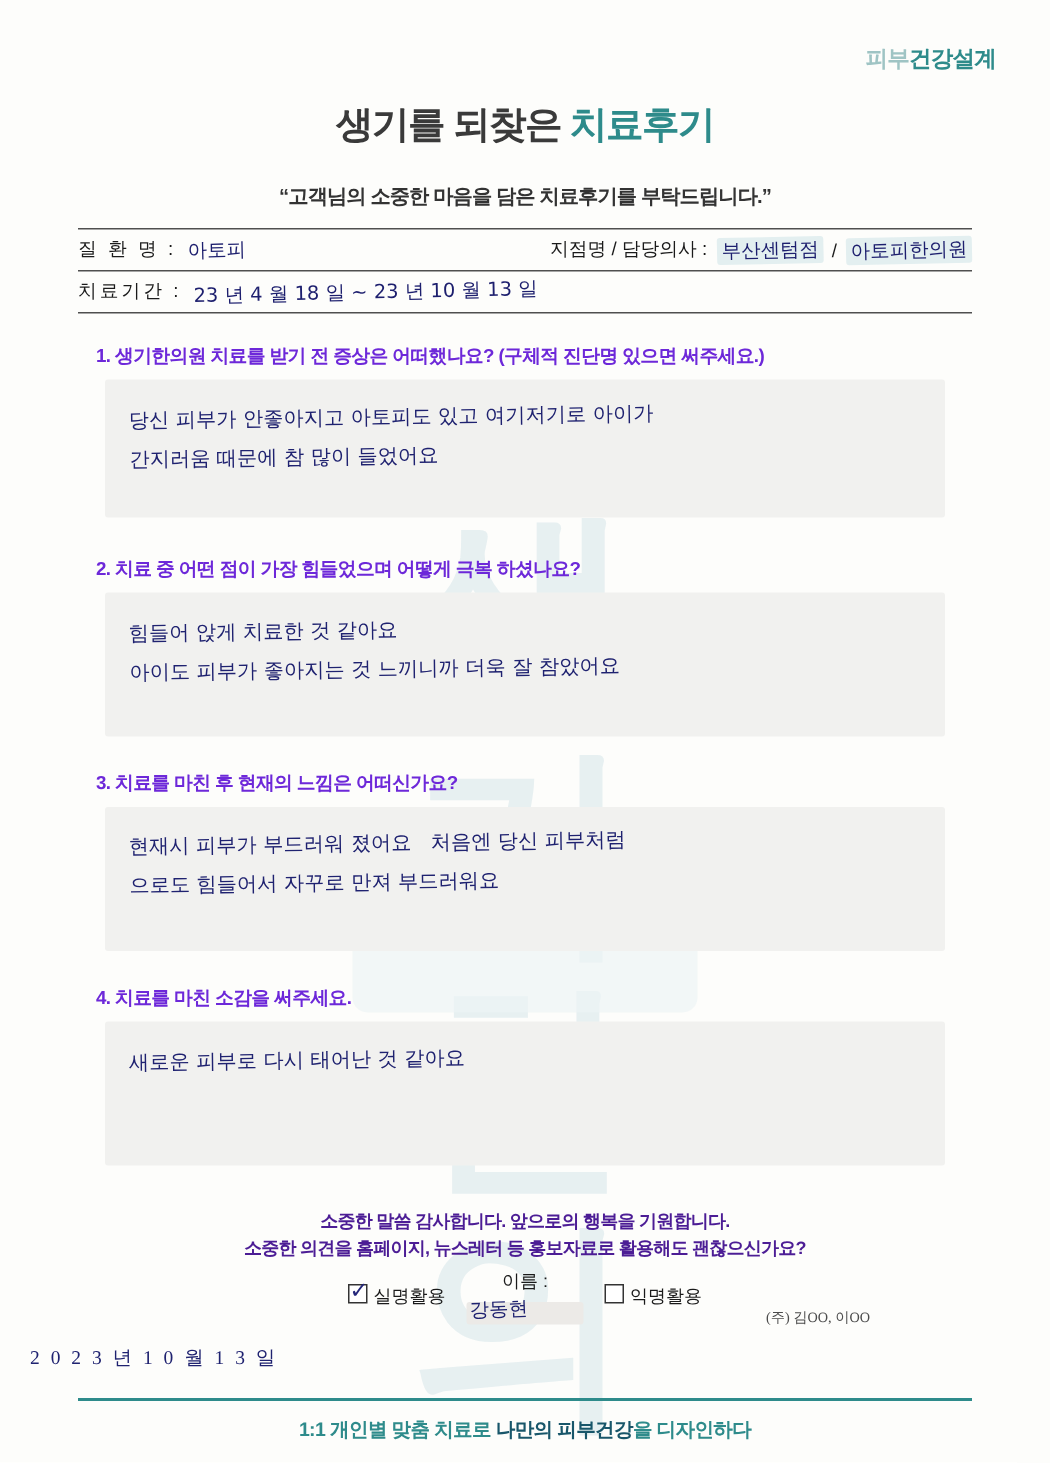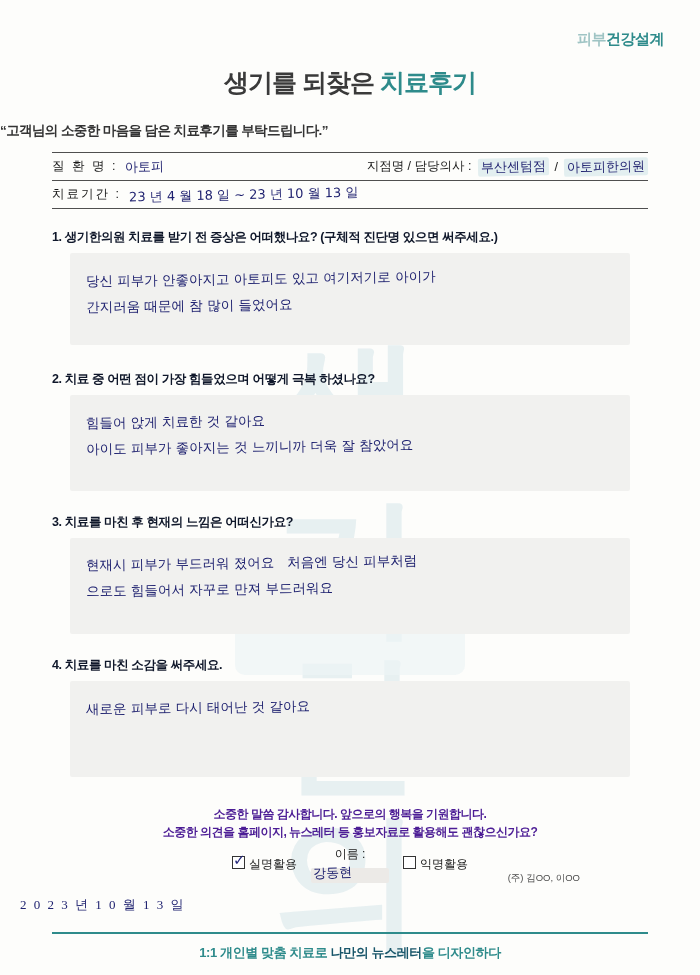--- a/index.html
+++ b/index.html
@@ -74,21 +74,21 @@
     letter-spacing: -1px;
     color: #3a3a3a;
   }
   .title .accent { color: #2e8b8b; }
 
   .subtitle {
     position: absolute;
     top: 122px;
     left: 0;
     right: 0;
-    text-align: left;
+    text-align: center;
     font-size: 13.5px;
     font-weight: bold;
     color: #333;
     letter-spacing: -0.6px;
   }
 
   
   .info-block {
     position: absolute;
     left: 52px;
@@ -127,26 +127,26 @@
   }
   .hl {
     background: #e3eff0;
     padding: 0 3px;
     border-radius: 2px;
   }
 
   
   .question {
     position: absolute;
-    left: 52px;
+    left: 64px;
     right: 52px;
     font-size: 12.5px;
     font-weight: bold;
     letter-spacing: -0.4px;
-    color: #0f172a;
+    color: #6d28d9;
   }
   .answer-box {
     position: absolute;
     left: 70px;
     right: 70px;
     background: #f1f1ef;
     border-radius: 2px;
   }
   .answer-text {
     position: absolute;
@@ -221,20 +221,21 @@
     font-family: "DejaVu Sans", sans-serif;
     font-size: 13px;
     transform: rotate(-2deg);
   }
   .company {
     position: absolute;
     right: 120px;
     top: 872px;
     font-size: 9.5px;
     color: #4b4b4b;
+    font-family: Liberation Serif, serif;
   }
   .date-line {
     position: absolute;
     left: 0; right: 0;
     top: 896px;
     text-align: left;
     font-size: 13px;
     color: #1f2270;
     font-family: Liberation Serif, serif;
     letter-spacing: 2px;
@@ -344,16 +345,16 @@
     <span>
       <span class="checkbox"></span><span>익명활용</span>
     </span>
   </div>
 
   <div class="company">(주) 김OO, 이OO</div>
   <div class="date-line">2 0 2 3 년        1 0 월        1 3 일</div>
 
   <div class="rule"></div>
   <div class="tagline">
-    <span>1:1 개인별 맞춤 치료로 </span><span class="dark">나만의 뉴스레터</span><span>을 디자인하다</span>
+    <span>1:1 개인별 맞춤 치료로 </span><span class="dark">나만의 피부건강</span><span>을 디자인하다</span>
   </div>
 
 </div>
 
 </body></html>

